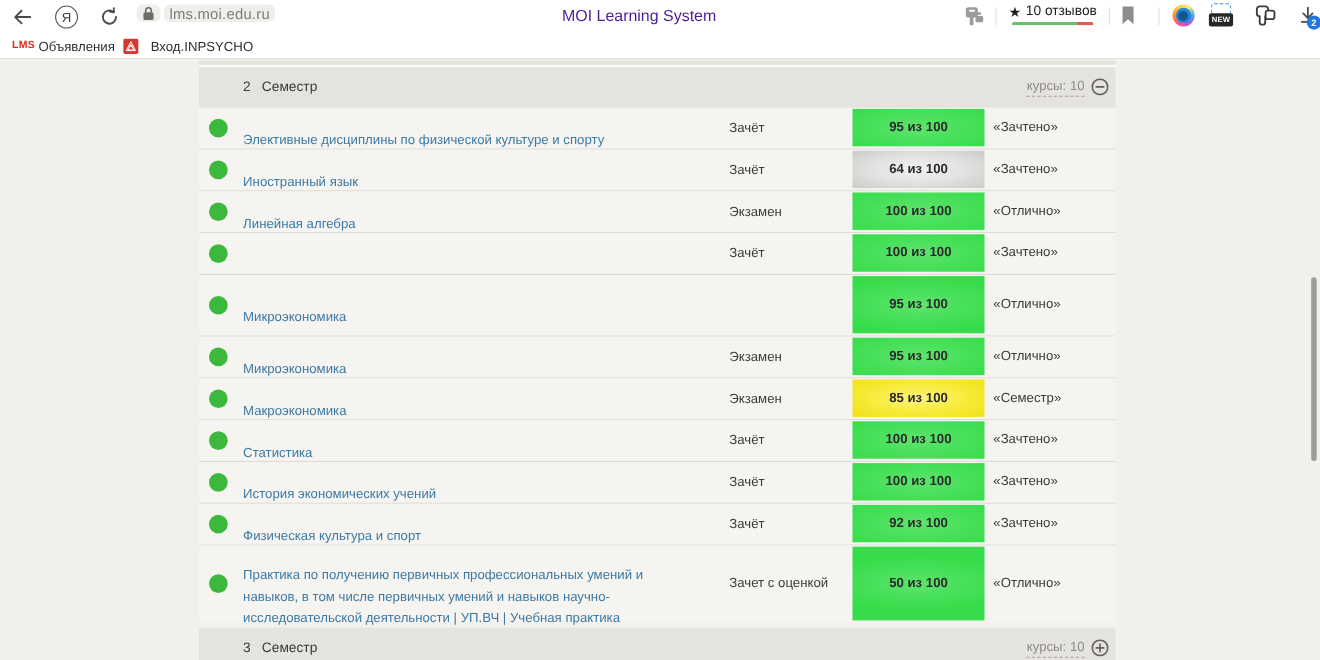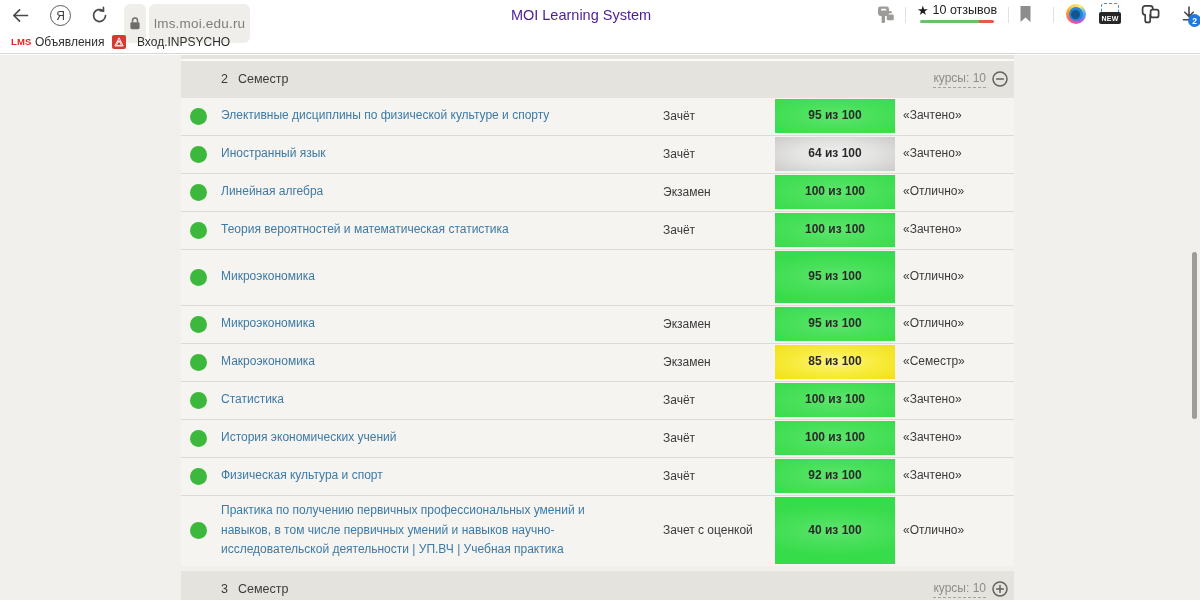--- a/index.html
+++ b/index.html
@@ -6,21 +6,21 @@
   html,body { width:1200px; height:600px; overflow:hidden; }
   body { font-family:"Liberation Sans", sans-serif; background:#ffffff; position:relative; }
 
   
   .chrome { position:absolute; left:0; top:0; width:1200px; height:54px; background:#ffffff; border-bottom:1px solid #d8d7d5; }
   .toolbar { position:absolute; left:0; top:0; width:1200px; height:30px; }
   .nav-icon { position:absolute; top:5px; width:20px; height:20px; display:flex; align-items:center; justify-content:center; }
   .back-btn { left:10px; }
   .ya-btn { left:50px; width:21px; height:21px; border:1.3px solid #5c5c5c; border-radius:50%; color:#3f3f3f; font-size:12px; }
   .refresh-btn { left:89px; }
-  .chip { position:absolute; top:4px; height:39px; background:#efeeeb; border-radius:6px; }
+  .chip { position:absolute; top:4px; height:16px; background:#efeeeb; border-radius:6px; }
   .lock-chip { left:124px; width:22px; display:flex; align-items:center; justify-content:center; }
   .url-chip { left:149px; padding:0 5px; display:flex; align-items:center; }
   .url-text { font-size:13.5px; color:#7e7d7b; letter-spacing:0.2px; }
   .page-title { position:absolute; left:581px; top:7px; transform:translateX(-50%); font-size:14.5px; color:#4c1d95; white-space:nowrap; }
   .sep { position:absolute; top:7px; width:1px; height:16px; background:#e2e1df; }
   .key-icon { position:absolute; left:875px; top:4px; }
   .reviews { position:absolute; left:917px; top:3px; width:80px; }
   .reviews-line { display:flex; align-items:center; justify-content:center; gap:4px; }
   .star-glyph { font-size:13px; color:#1c1c1c; line-height:13px; }
   .reviews-label { font-size:12.5px; color:#222222; white-space:nowrap; }
@@ -64,21 +64,21 @@
   .bar3 { position:absolute; left:0; top:515.5px; height:37px; }
 
   .row { position:relative; width:833px; background:#f5f4f1; border-bottom:1px solid #dcdbd8; }
   .row.lines-1 { height:38px; }
   .row.lines-2 { height:56px; }
   .row.lines-3 { height:70px; }
   .row:last-child { border-bottom:none; }
   .cell { position:absolute; top:0; height:100%; display:flex; align-items:center; font-size:12px; color:#3b3b3b; line-height:19.5px; white-space:pre-line; }
   .dot-cell { left:9px; width:17px; }
   .dot { width:17px; height:17px; border-radius:50%; background:#3cb93c; }
-  .name-cell { left:40px; width:430px; color:#3d7aa5; }
+  .name-cell { left:40px; width:430px; color:#3d7aa5;margin-top:12px; }
   .exam-cell { left:482px; width:110px; line-height:19px; }
   .score-cell { left:594px; top:1.5px; height:calc(100% - 3px); width:120px; justify-content:center; font-weight:bold; font-size:12px; color:#2a2a2a; white-space:nowrap; }
   .score-green { background:radial-gradient(ellipse 90px 26px at center, #5fe46e 0%, #49e05b 45%, #36dc49 100%); }
   .score-grey { background:radial-gradient(ellipse 90px 26px at center, #f0f0f0 0%, #e3e3e2 45%, #c9c8c7 100%); }
   .score-yellow { background:radial-gradient(ellipse 90px 26px at center, #fcf382 0%, #f8ec3e 45%, #f0df10 100%); }
   .grade-cell { left:722px; width:111px; }
 
   .scroll-thumb { position:absolute; left:1192px; top:197px; width:5px; height:167px; background:#9d9c9a; border-radius:2.5px; }
 
   svg { display:block; }
@@ -231,21 +231,20 @@
   <div class="row lines-1">
     <div class="cell dot-cell"><span class="dot"></span></div>
     <div class="cell name-cell">Линейная алгебра</div>
     <div class="cell exam-cell">Экзамен</div>
     <div class="cell score-cell score-green">100 из 100</div>
     <div class="cell grade-cell">«Отлично»</div>
   </div>
 
   <div class="row lines-1">
     <div class="cell dot-cell"><span class="dot"></span></div>
-    <div class="cell name-cell">Теория вероятностей и математическая статистика</div>
     <div class="cell exam-cell">Зачёт</div>
     <div class="cell score-cell score-green">100 из 100</div>
     <div class="cell grade-cell">«Зачтено»</div>
   </div>
 
   <div class="row lines-2">
     <div class="cell dot-cell"><span class="dot"></span></div>
     <div class="cell name-cell">Микроэкономика</div>
     <div class="cell score-cell score-green">95 из 100</div>
     <div class="cell grade-cell">«Отлично»</div>
@@ -290,21 +289,21 @@
     <div class="cell score-cell score-green">92 из 100</div>
     <div class="cell grade-cell">«Зачтено»</div>
   </div>
 
   <div class="row lines-3">
     <div class="cell dot-cell"><span class="dot"></span></div>
     <div class="cell name-cell">Практика по получению первичных профессиональных умений и
 навыков, в том числе первичных умений и навыков научно-
 исследовательской деятельности | УП.ВЧ | Учебная практика</div>
     <div class="cell exam-cell">Зачет с оценкой</div>
-    <div class="cell score-cell score-green">40 из 100</div>
+    <div class="cell score-cell score-green">50 из 100</div>
     <div class="cell grade-cell">«Отлично»</div>
   </div>
 </div>
 
     <div class="sem-bar bar3">
       <span class="sem-num">3</span>
       <span class="sem-label">Семестр</span>
       <span class="sem-right">
         <span class="courses-link">курсы: 10</span>
         <svg class="toggle-icon" viewBox="0 0 16 16">

